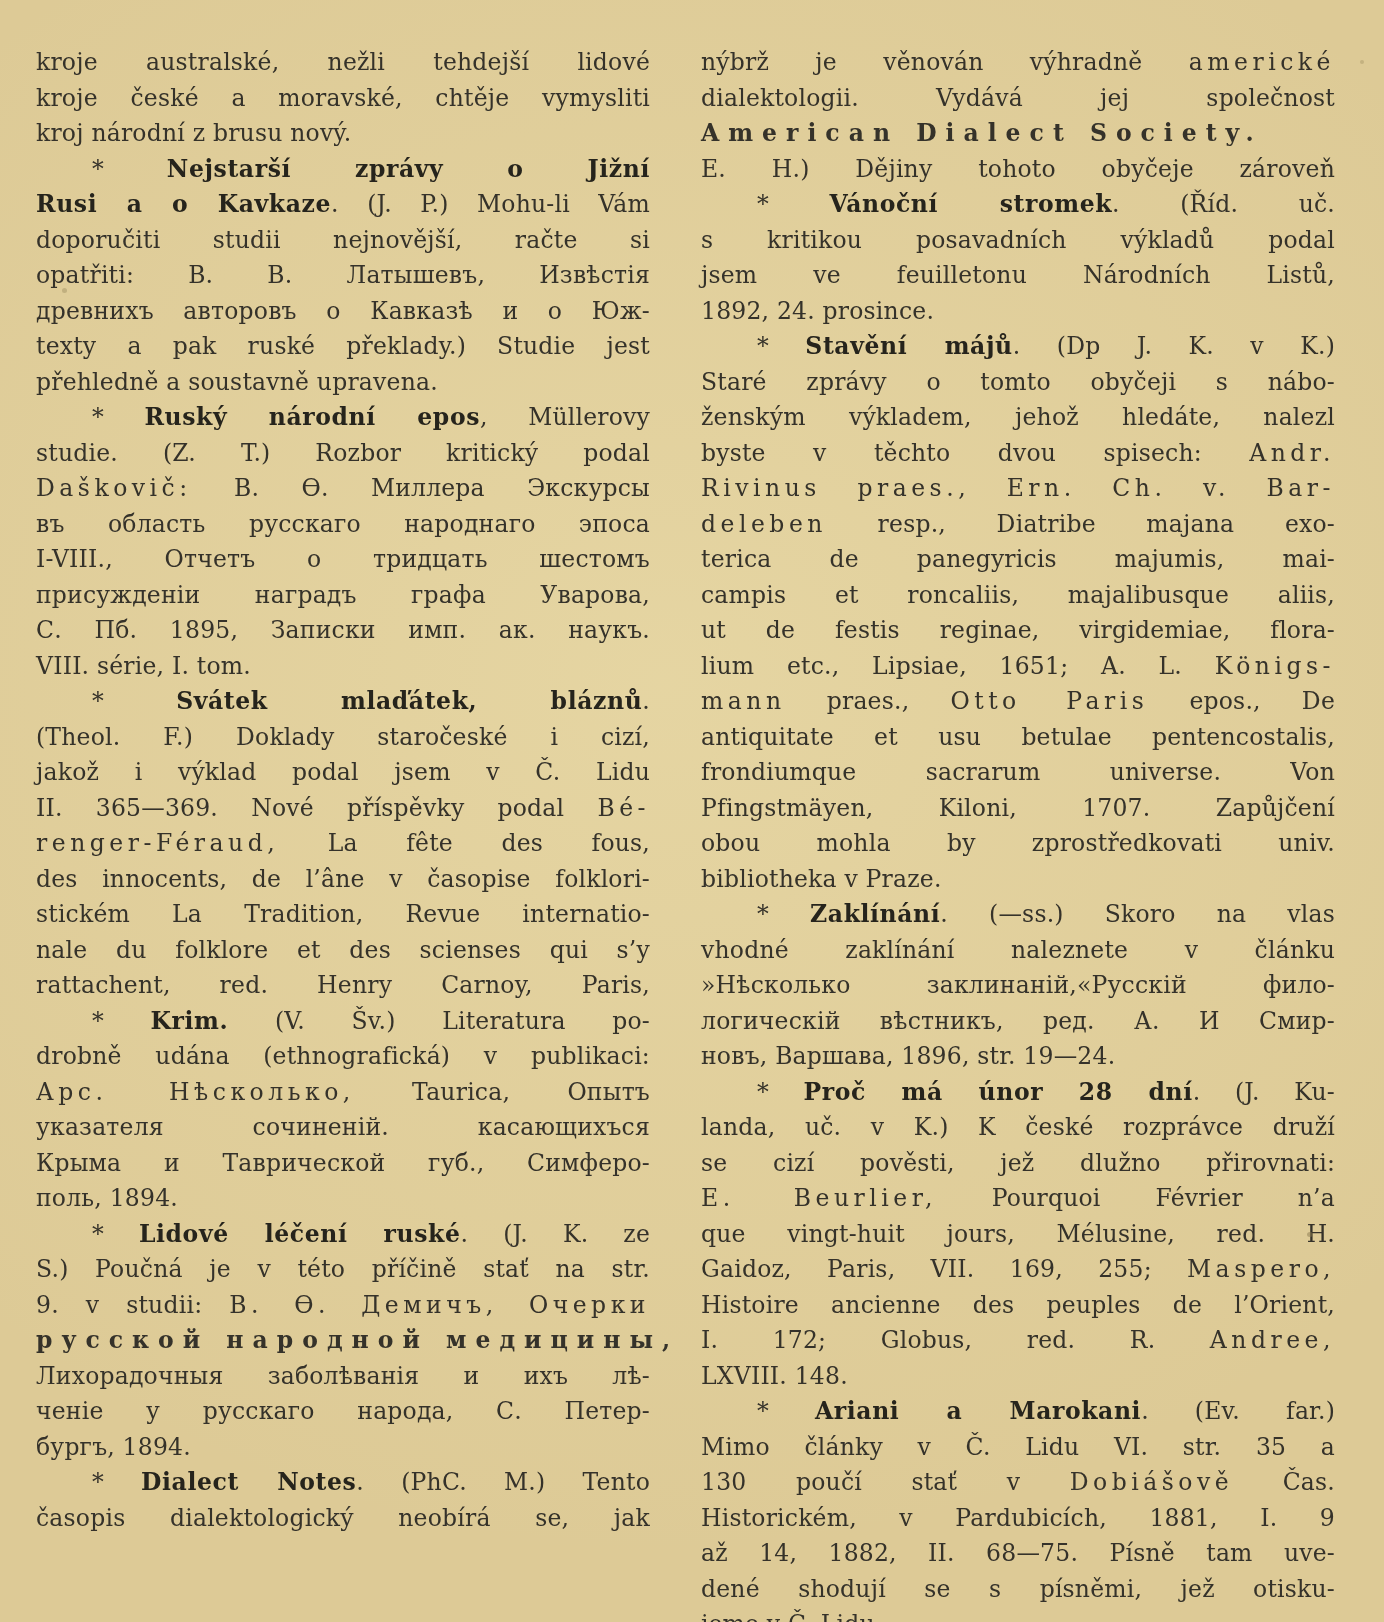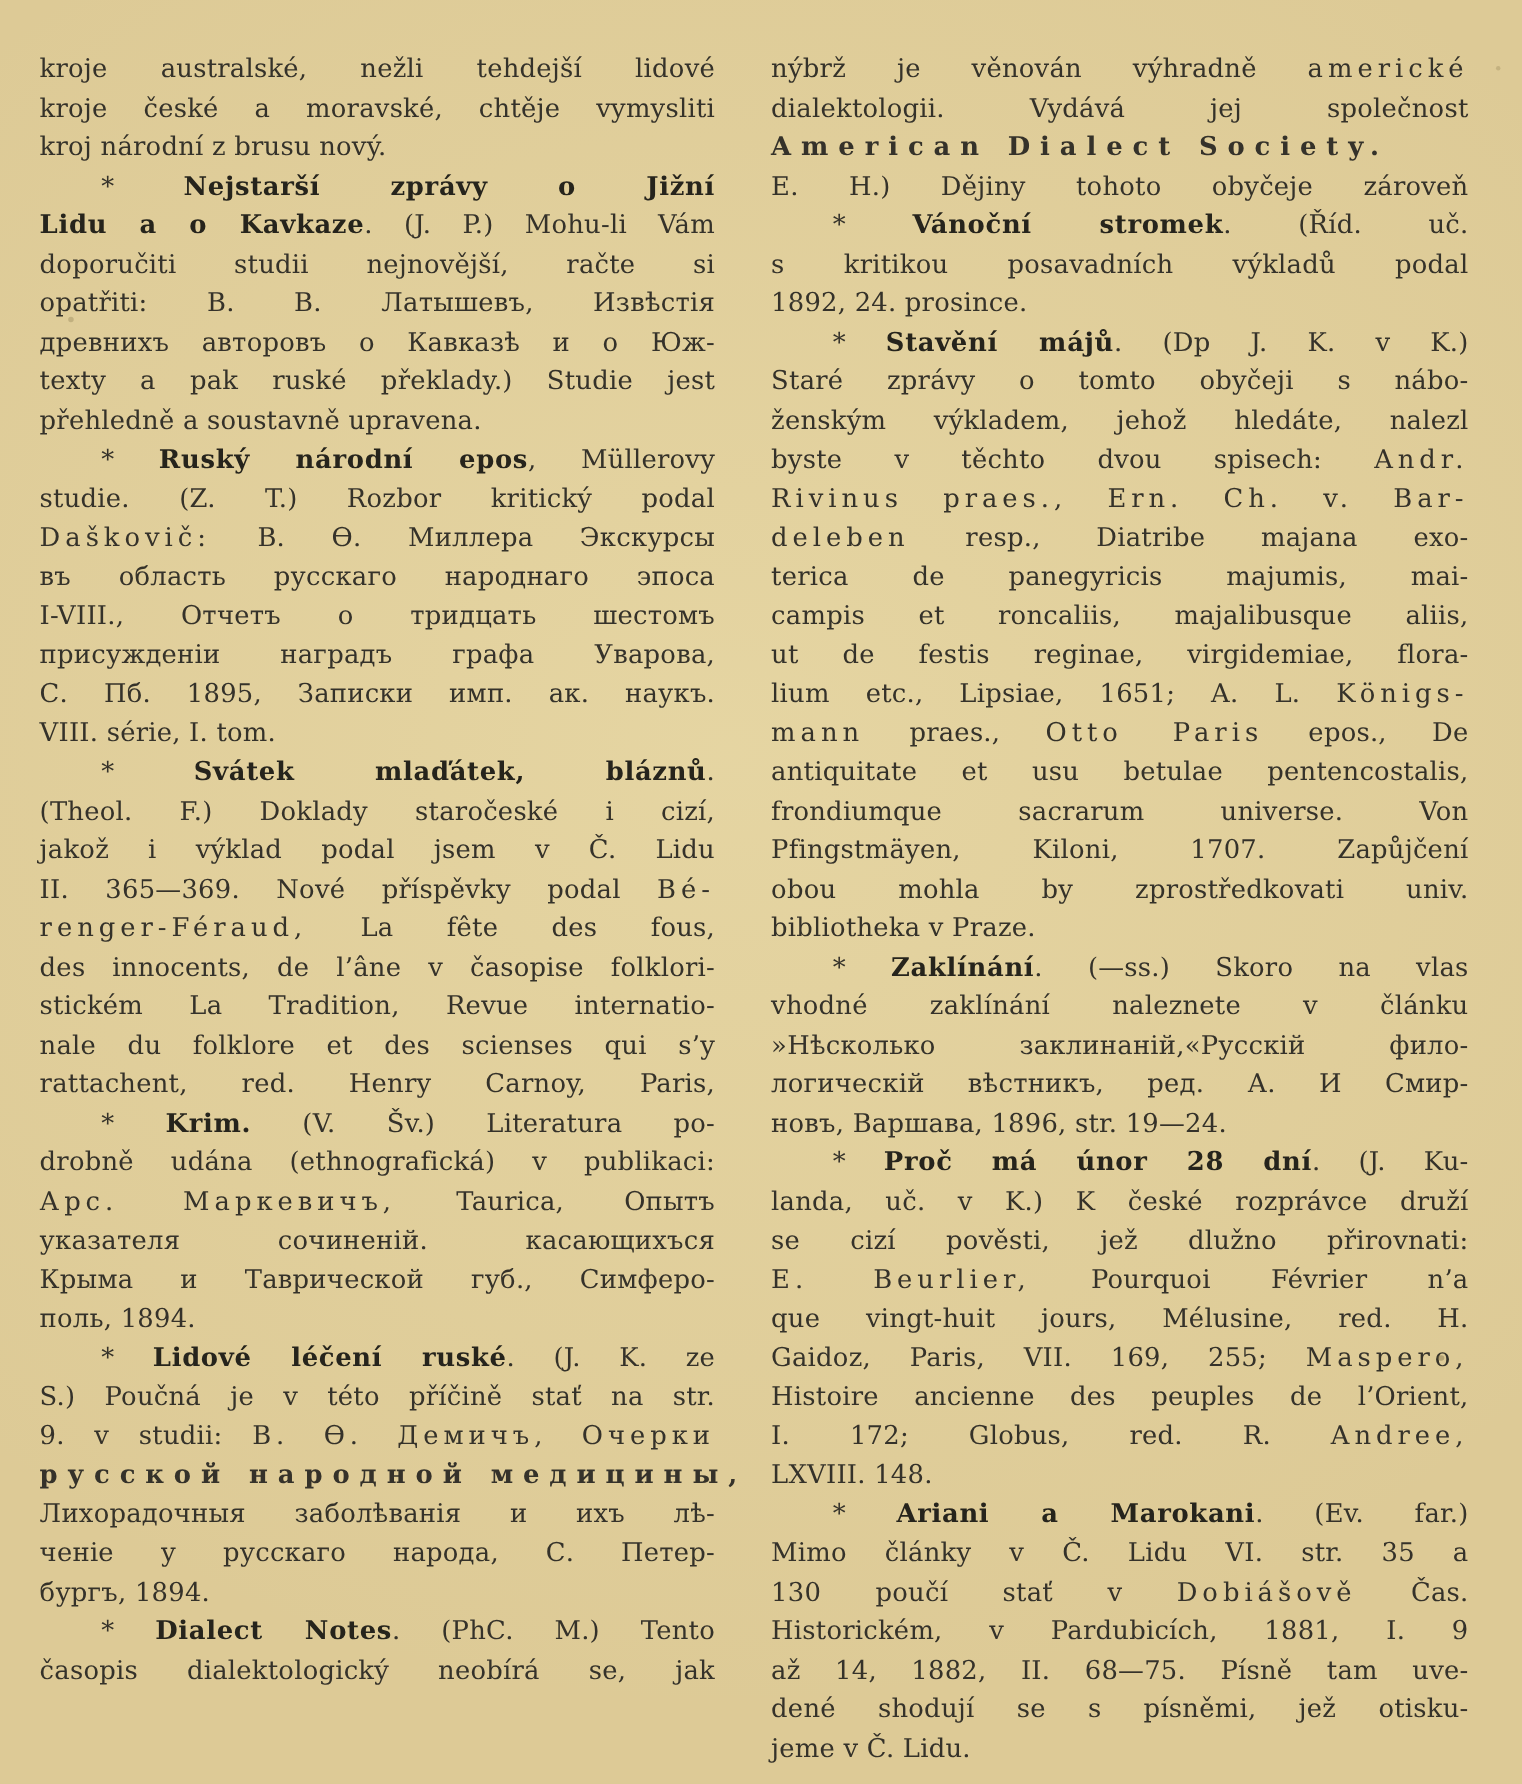--- a/index.html
+++ b/index.html
@@ -33,21 +33,21 @@
 </style>
 </head>
 <body>
 
 <div class="page">
   <div class="col col-left">
       <div class="line"><span class="">kroje australské, nežli tehdejší lidové</span></div>
       <div class="line"><span class="">kroje české a moravské, chtěje vymysliti</span></div>
       <div class="line end"><span class="">kroj národní z brusu nový.</span></div>
       <div class="line ind"><span class="">*  </span><span class="b">Nejstarší zprávy o Jižní</span></div>
-      <div class="line"><span class="b">Lidu a o Kavkaze</span><span class="">. (J. P.) Mohu-li Vám</span></div>
+      <div class="line"><span class="b">Rusi a o Kavkaze</span><span class="">. (J. P.) Mohu-li Vám</span></div>
       <div class="line"><span class="">doporučiti studii nejnovější, račte si</span></div>
       <div class="line"><span class="">opatřiti: В. В. Латышевъ, Извѣстія</span></div>
       <div class="line"><span class="">древнихъ авторовъ о Кавказѣ и о Юж-</span></div>
       <div class="line"><span class="">texty a pak ruské překlady.) Studie jest</span></div>
       <div class="line end"><span class="">přehledně a soustavně upravena.</span></div>
       <div class="line ind"><span class="">* </span><span class="b">Ruský národní epos</span><span class="">, Müllerovy</span></div>
       <div class="line"><span class="">studie. (Z. T.) Rozbor kritický podal</span></div>
       <div class="line"><span class="sp">Daškovič:</span><span class=""> В. Ѳ. Миллера Экскурсы</span></div>
       <div class="line"><span class="">въ область русскаго народнаго эпоса</span></div>
       <div class="line"><span class="">I-VIII., Отчетъ о тридцать шестомъ</span></div>
@@ -58,41 +58,42 @@
       <div class="line"><span class="">(Theol. F.) Doklady staročeské i cizí,</span></div>
       <div class="line"><span class="">jakož i výklad podal jsem v Č. Lidu</span></div>
       <div class="line"><span class="">II. 365—369. Nové příspěvky podal </span><span class="sp">Bé-</span></div>
       <div class="line"><span class="sp">renger-Féraud,</span><span class=""> La fête des fous,</span></div>
       <div class="line"><span class="">des innocents, de l’âne v časopise folklori-</span></div>
       <div class="line"><span class="">stickém La Tradition, Revue internatio-</span></div>
       <div class="line"><span class="">nale du folklore et des scienses qui s’y</span></div>
       <div class="line"><span class="">rattachent, red. Henry Carnoy, Paris,</span></div>
       <div class="line ind"><span class="">* </span><span class="b">Krim.</span><span class=""> (V. Šv.) Literatura po-</span></div>
       <div class="line"><span class="">drobně udána (ethnografická) v publikaci:</span></div>
-      <div class="line"><span class="sp">Арс. Маркевичъ,</span><span class=""> Taurica, Опытъ</span></div>
+      <div class="line"><span class="sp">Арс. Нѣсколько,</span><span class=""> Taurica, Опытъ</span></div>
       <div class="line"><span class="">указателя сочиненій. касающихъся</span></div>
       <div class="line"><span class="">Крыма и Таврической губ., Симферо-</span></div>
       <div class="line end"><span class="">поль, 1894.</span></div>
       <div class="line ind"><span class="">* </span><span class="b">Lidové léčení ruské</span><span class="">. (J. K. ze</span></div>
       <div class="line"><span class="">S.) Poučná je v této příčině stať na str.</span></div>
       <div class="line"><span class="">9. v studii: </span><span class="sp">В. Ѳ. Демичъ, Очерки</span></div>
       <div class="line"><span class="sp2">русской народной медицины,</span></div>
       <div class="line"><span class="">Лихорадочныя заболѣванія и ихъ лѣ-</span></div>
       <div class="line"><span class="">ченіе у русскаго народа, С. Петер-</span></div>
       <div class="line end"><span class="">бургъ, 1894.</span></div>
       <div class="line ind"><span class="">* </span><span class="b">Dialect Notes</span><span class="">. (PhC. M.) Tento</span></div>
       <div class="line"><span class="">časopis dialektologický neobírá se, jak</span></div>
     </div>
   <div class="col col-right">
       <div class="line"><span class="">nýbrž je věnován výhradně </span><span class="sp">americké</span></div>
       <div class="line"><span class="">dialektologii. Vydává jej společnost</span></div>
       <div class="line end"><span class="sp2">American Dialect Society.</span></div>
       <div class="line"><span class="">E. H.) Dějiny tohoto obyčeje zároveň</span></div>
       <div class="line ind"><span class="">* </span><span class="b">Vánoční stromek</span><span class="">. (Říd. uč.</span></div>
       <div class="line"><span class="">s kritikou posavadních výkladů podal</span></div>
+      <div class="line"><span class="">jsem ve feuilletonu Národních Listů,</span></div>
       <div class="line end"><span class="">1892, 24. prosince.</span></div>
       <div class="line ind"><span class="">* </span><span class="b">Stavění májů</span><span class="">. (Dp J. K. v K.)</span></div>
       <div class="line"><span class="">Staré zprávy o tomto obyčeji s nábo-</span></div>
       <div class="line"><span class="">ženským výkladem, jehož hledáte, nalezl</span></div>
       <div class="line"><span class="">byste v těchto dvou spisech: </span><span class="sp">Andr.</span></div>
       <div class="line"><span class="sp">Rivinus praes., Ern. Ch. v. Bar-</span></div>
       <div class="line"><span class="sp">deleben</span><span class=""> resp., Diatribe majana exo-</span></div>
       <div class="line"><span class="">terica de panegyricis majumis, mai-</span></div>
       <div class="line"><span class="">campis et roncaliis, majalibusque aliis,</span></div>
       <div class="line"><span class="">ut de festis reginae, virgidemiae, flora-</span></div>

